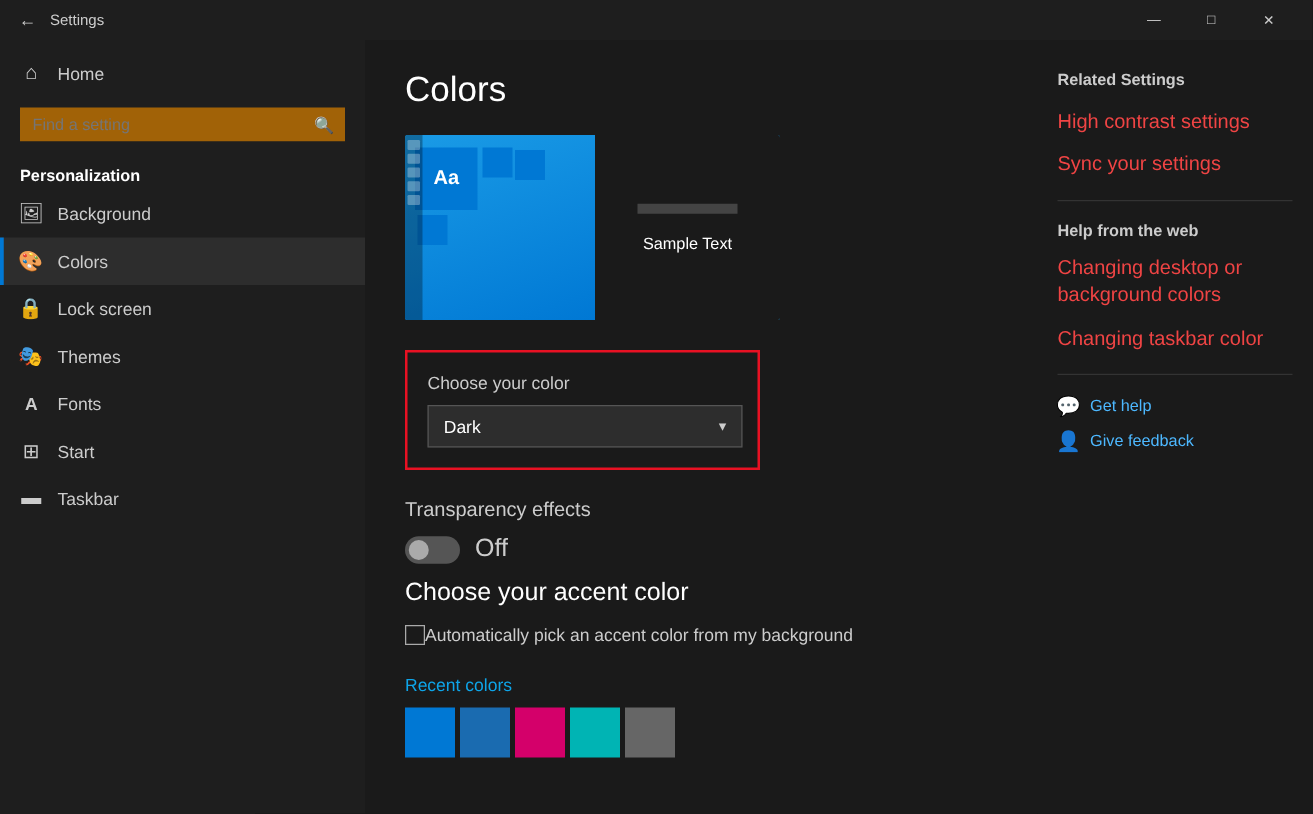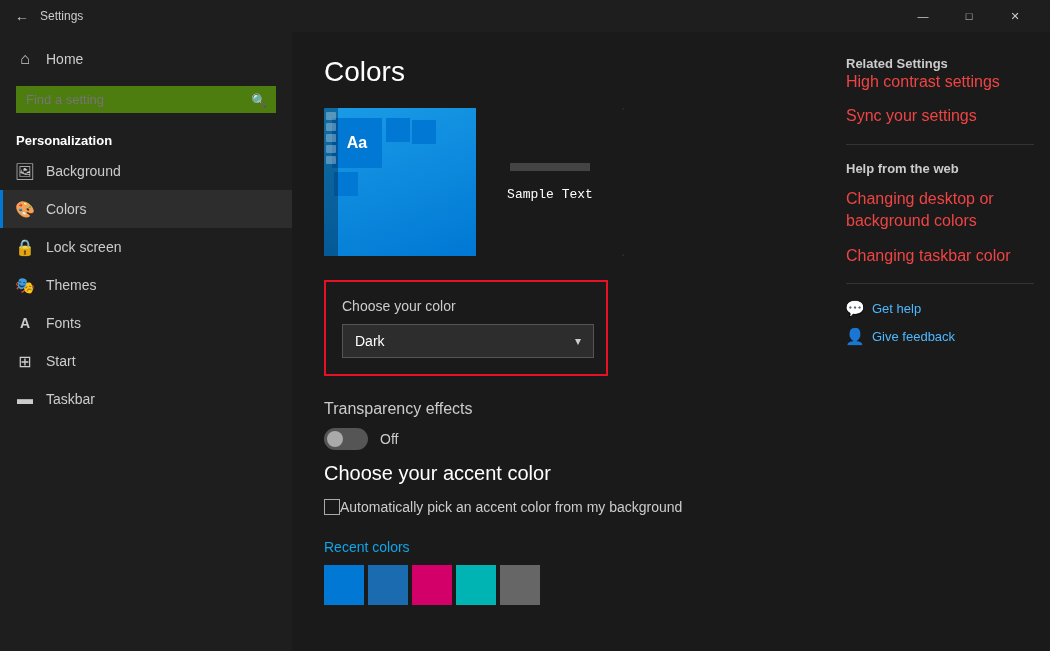--- a/index.html
+++ b/index.html
@@ -79,21 +79,21 @@
       color: #cccccc;
       cursor: pointer;
       font-size: 14px;
     }
     .sidebar-search {
       margin: 8px 16px;
       position: relative;
     }
     .sidebar-search input {
       width: 100%;
-      background: #4d7c0f;
+      background: #a16207;
       border: none;
       color: #cccccc;
       padding: 6px 30px 6px 10px;
       font-size: 13px;
       outline: none;
     }
     .sidebar-search-icon {
       position: absolute;
       right: 8px;
       top: 50%;
@@ -162,21 +162,20 @@
       top: 0;
       width: 148px;
       height: 100%;
       background: #1a1a1a;
       display: flex;
       flex-direction: column;
       align-items: center;
       justify-content: center;
       color: #fff;
       font-size: 13px;
-      font-family: Liberation Mono, monospace;
     }
     .preview-window-dark-title {
       width: 80px;
       height: 8px;
       background: #444;
       margin-bottom: 16px;
     }
 
     
     .color-section {
@@ -234,21 +233,21 @@
       position: absolute;
       width: 16px;
       height: 16px;
       background: #aaa;
       border-radius: 50%;
       top: 3px;
       left: 3px;
       transition: left 0.2s;
     }
     .toggle-text {
-      font-size: 14px;
+      font-size: 20px;
       color: #cccccc;
     }
 
     
     .accent-section {
       margin-bottom: 24px;
     }
     .accent-title {
       font-size: 20px;
       font-weight: 300;
@@ -293,21 +292,21 @@
     .right-panel {
       width: 220px;
       flex-shrink: 0;
       padding: 24px 16px;
       background: #1a1a1a;
     }
     .related-title {
       font-size: 13px;
       font-weight: 600;
       color: #cccccc;
-      margin-bottom: 0;
+      margin-bottom: 16px;
     }
     .related-link {
       color: #ef4444;
       font-size: 16px;
       cursor: pointer;
       margin-bottom: 12px;
       display: block;
       line-height: 1.4;
     }
     .divider {

